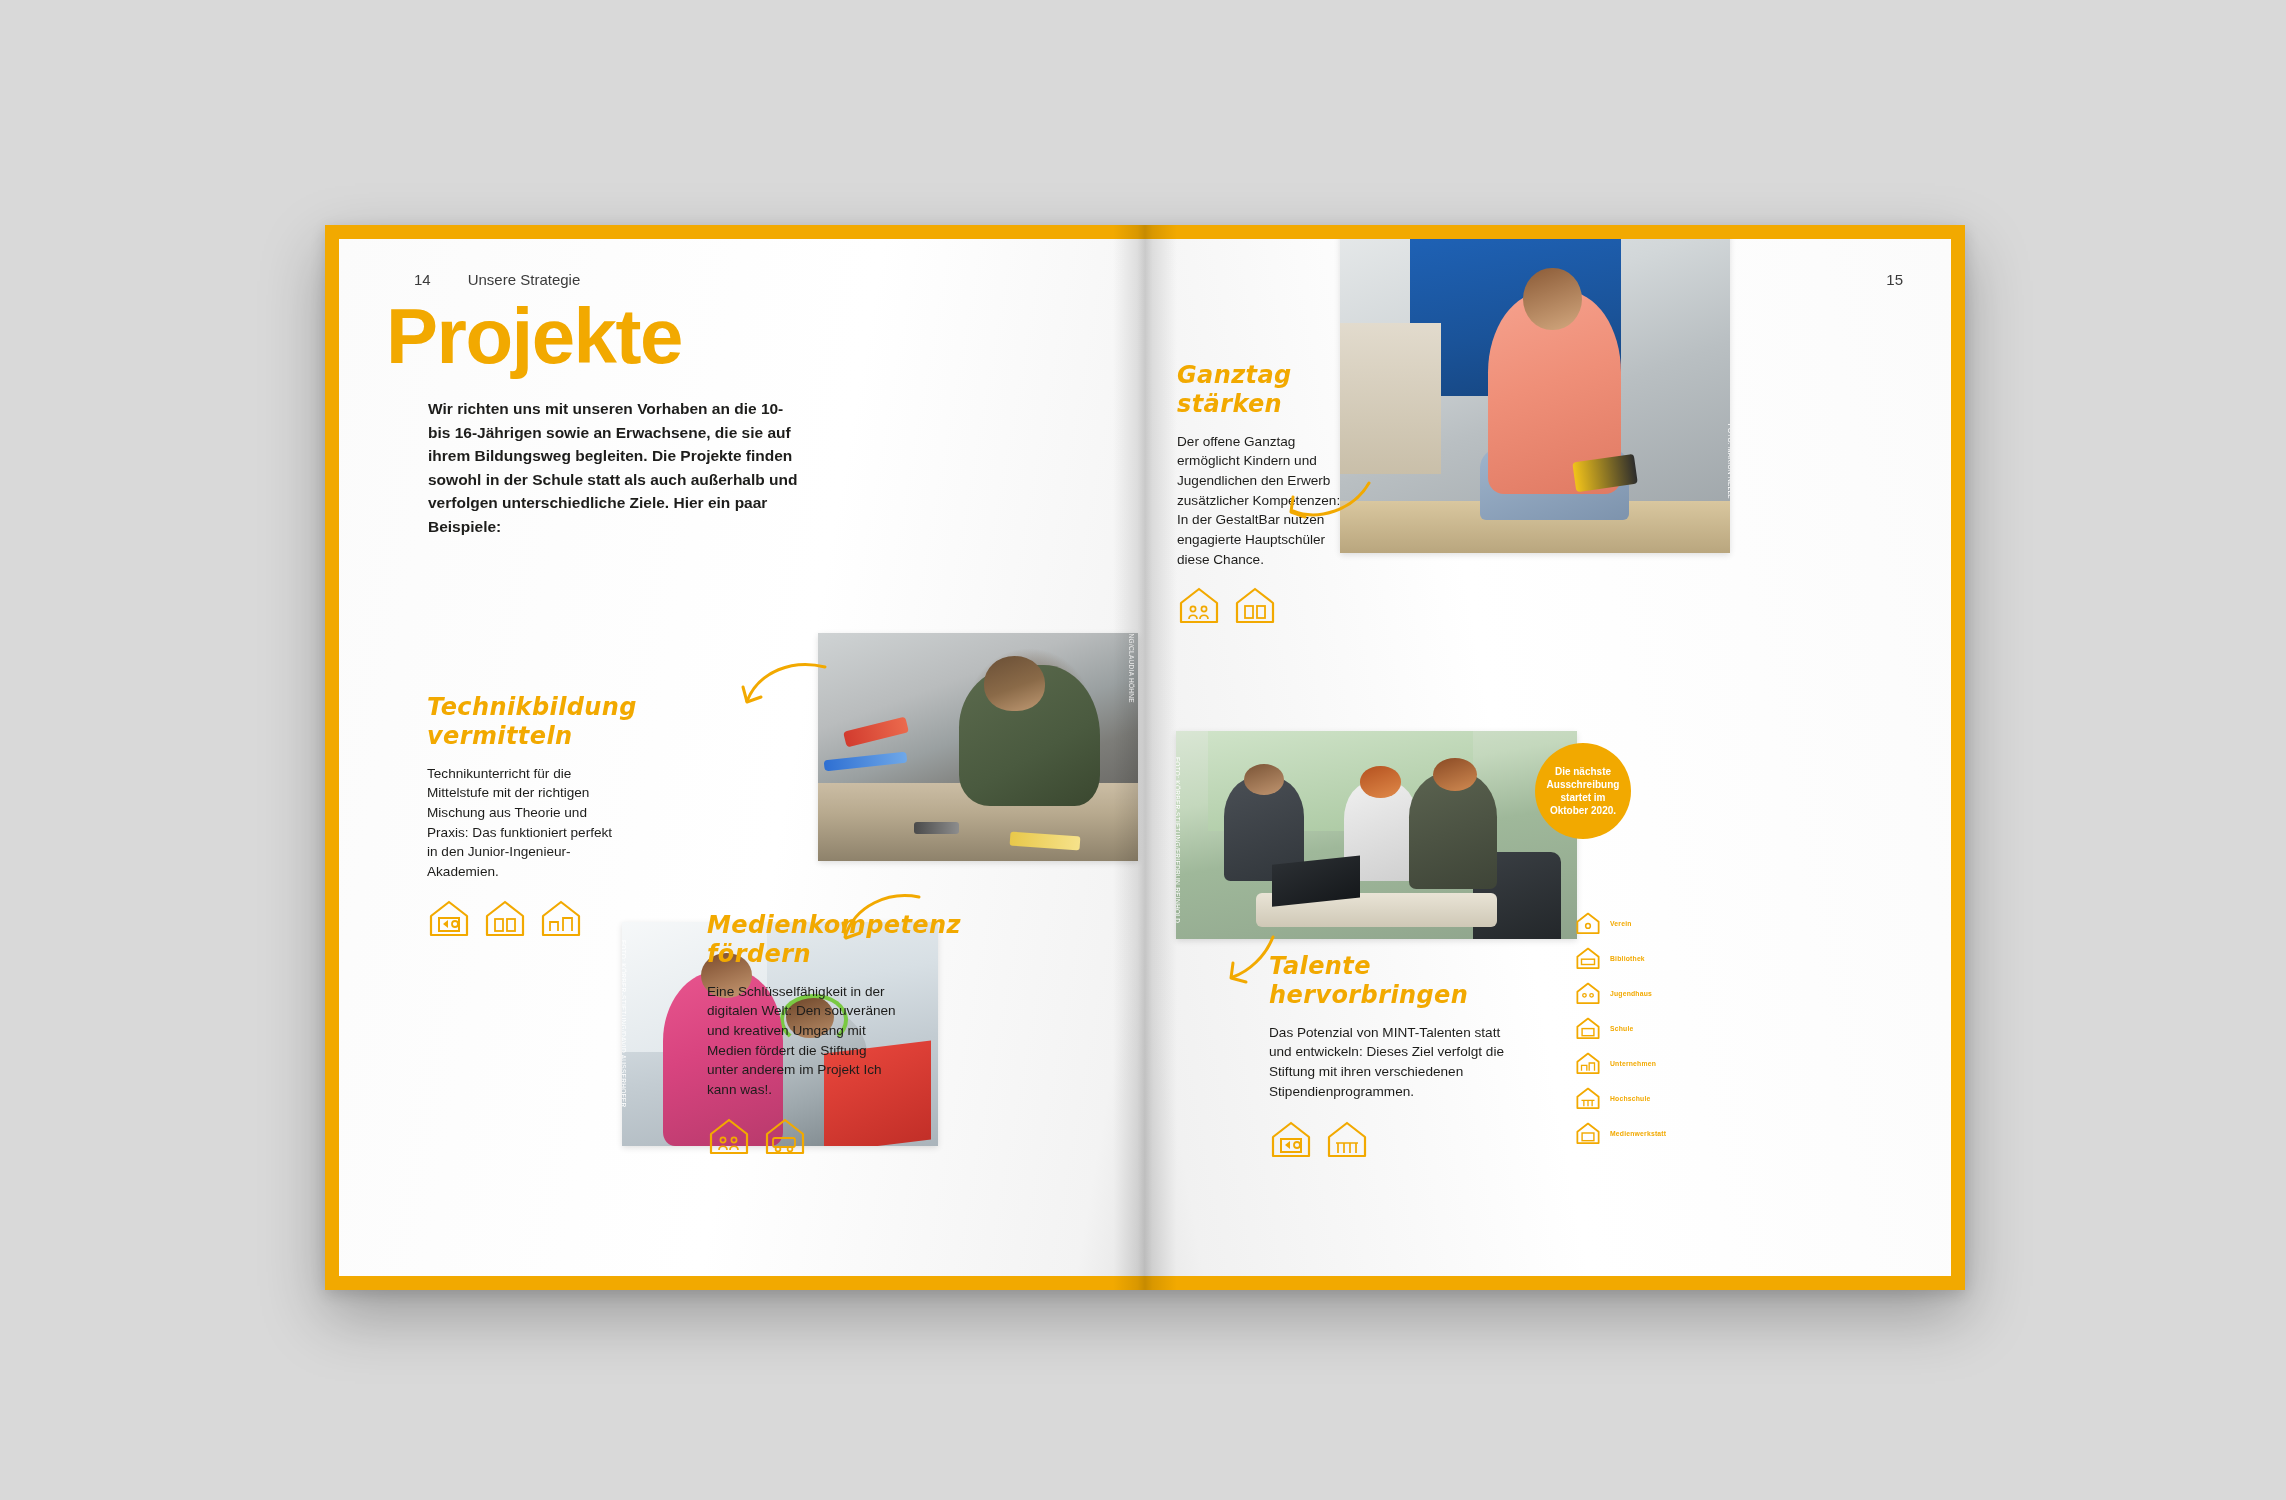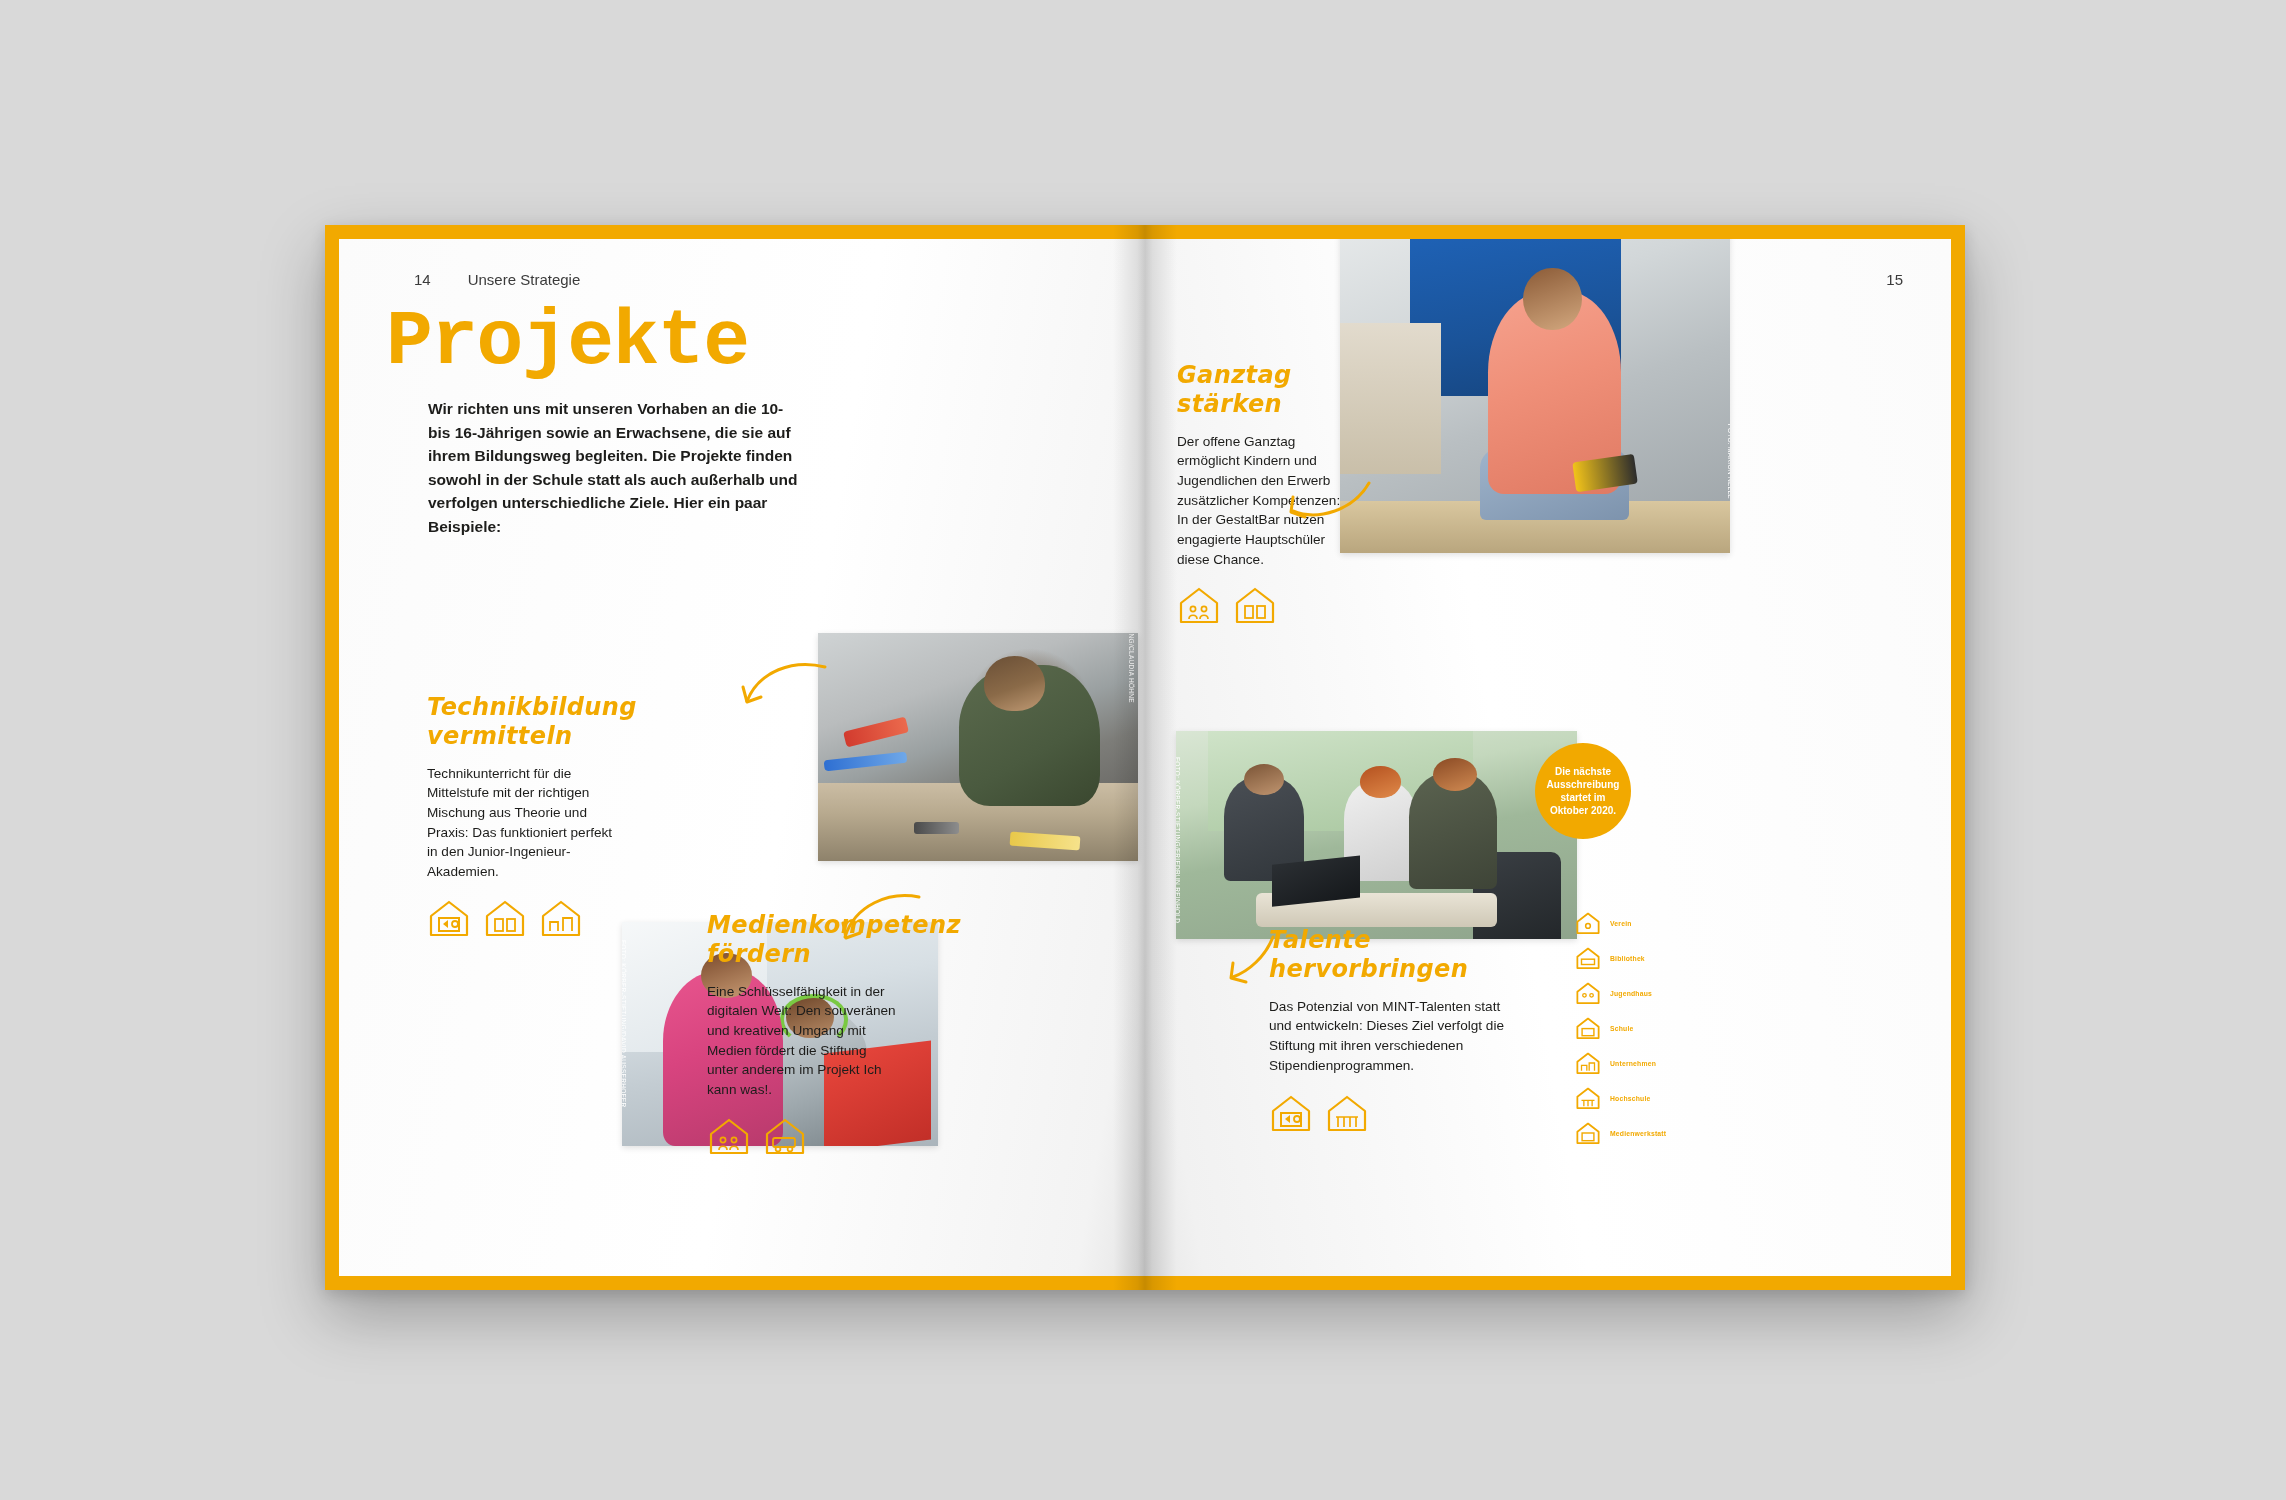--- a/index.html
+++ b/index.html
@@ -159,21 +159,21 @@
 
 <div id="spread">
 
   <div class="page" id="page-left">
 
     <div style="position:absolute;left:47px;top:32px;display:flex;align-items:baseline;gap:9px;">
       <span class="folio">14</span>
       <b class="folio">Unsere Strategie</b>
     </div>
 
-    <div class="bigtitle" style="position:absolute;left:47px;top:64px;font-family:Liberation Mono, monospace;">Projekte</div>
+    <div class="bigtitle" style="position:absolute;left:47px;top:58px;">Projekte</div>
 
     <div class="lead" style="position:absolute;left:89px;top:158px;width:378px;">Wir richten uns mit unseren Vorhaben an die 10- bis 16-Jährigen sowie an Erwachsene, die sie auf ihrem Bildungsweg begleiten. Die Projekte finden sowohl in der Schule statt als auch außerhalb und verfolgen unterschiedliche Ziele. Hier ein paar Beispiele:</div>
 
     <div class="photo" id="photo-technik">
       <div class="ph-inner">
         <div class="bg"></div>
           <div class="desk"></div>
         <div class="boy"></div>
           <div class="head"></div>
         <div class="tool1"></div>
@@ -313,21 +313,21 @@
       <div class="credit" style="position:absolute;left:5px;top:26px;transform:rotate(90deg);transform-origin:left top;">FOTO: KÖRBER-STIFTUNG/FRIEDRUN REINHOLD</div>
     </div>
 
     <div id="badge">Die nächste Ausschreibung startet im Oktober 2020.</div>
 
     <svg class="arrow" style="left:80px;top:694px;" width="56" height="56" viewBox="0 0 56 56">
       <path d="M48 4 C 40 24, 24 38, 8 44" stroke="#f2a900" stroke-width="3" fill="none" stroke-linecap="round"></path>
       <path d="M8 30 L6 45 L21 49" stroke="#f2a900" stroke-width="3" fill="none" stroke-linecap="round" stroke-linejoin="round"></path>
     </svg>
 
-    <div style="position:absolute;left:124px;top:687px;width:272px;">
+    <div style="position:absolute;left:124px;top:713px;width:272px;">
       <div class="hand">Talente hervorbringen</div>
       <div class="body" style="margin-top:12px;width:240px;">Das Potenzial von MINT-Talenten statt und entwickeln: Dieses Ziel verfolgt die Stiftung mit ihren verschiedenen Stipendienprogrammen.</div>
       <div class="iconrow" style="margin-top:18px;">
         <svg width="44" height="40" viewBox="0 0 44 40">
           <path d="M4 18 L22 4 L40 18 V37 H4 Z" fill="none" stroke="#f2a900" stroke-width="2.2" stroke-linejoin="round"></path>
           <rect x="12" y="20" width="20" height="13" fill="none" stroke="#f2a900" stroke-width="2"></rect>
           <path d="M16 26 l5 -4 v8 z" fill="#f2a900"></path>
           <circle cx="28" cy="26" r="3" fill="none" stroke="#f2a900" stroke-width="1.8"></circle>
         </svg>
         <svg width="44" height="40" viewBox="0 0 44 40">

